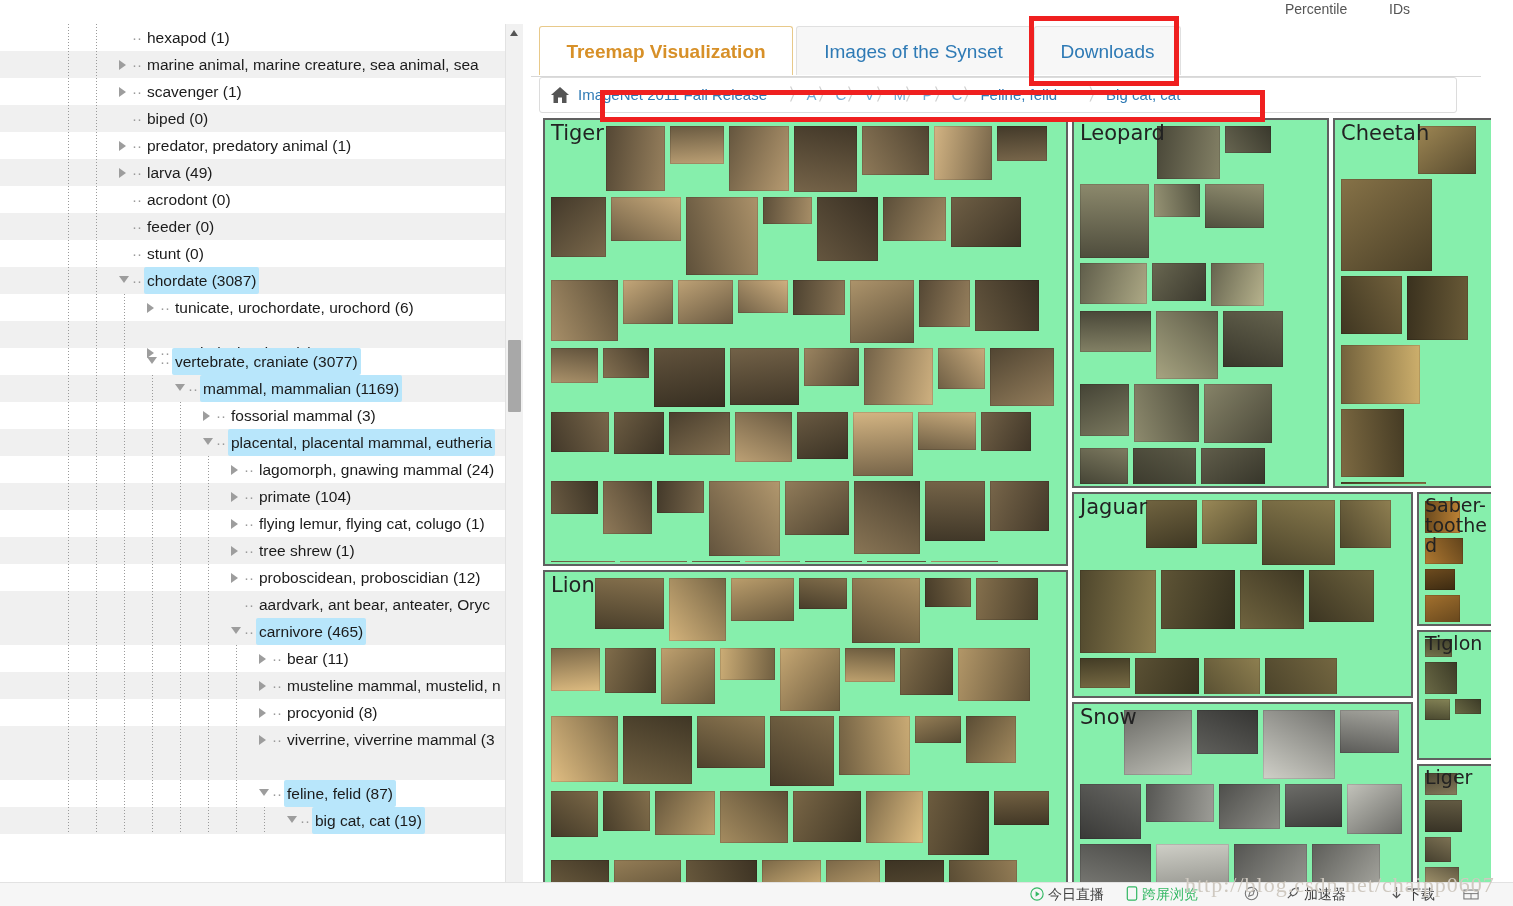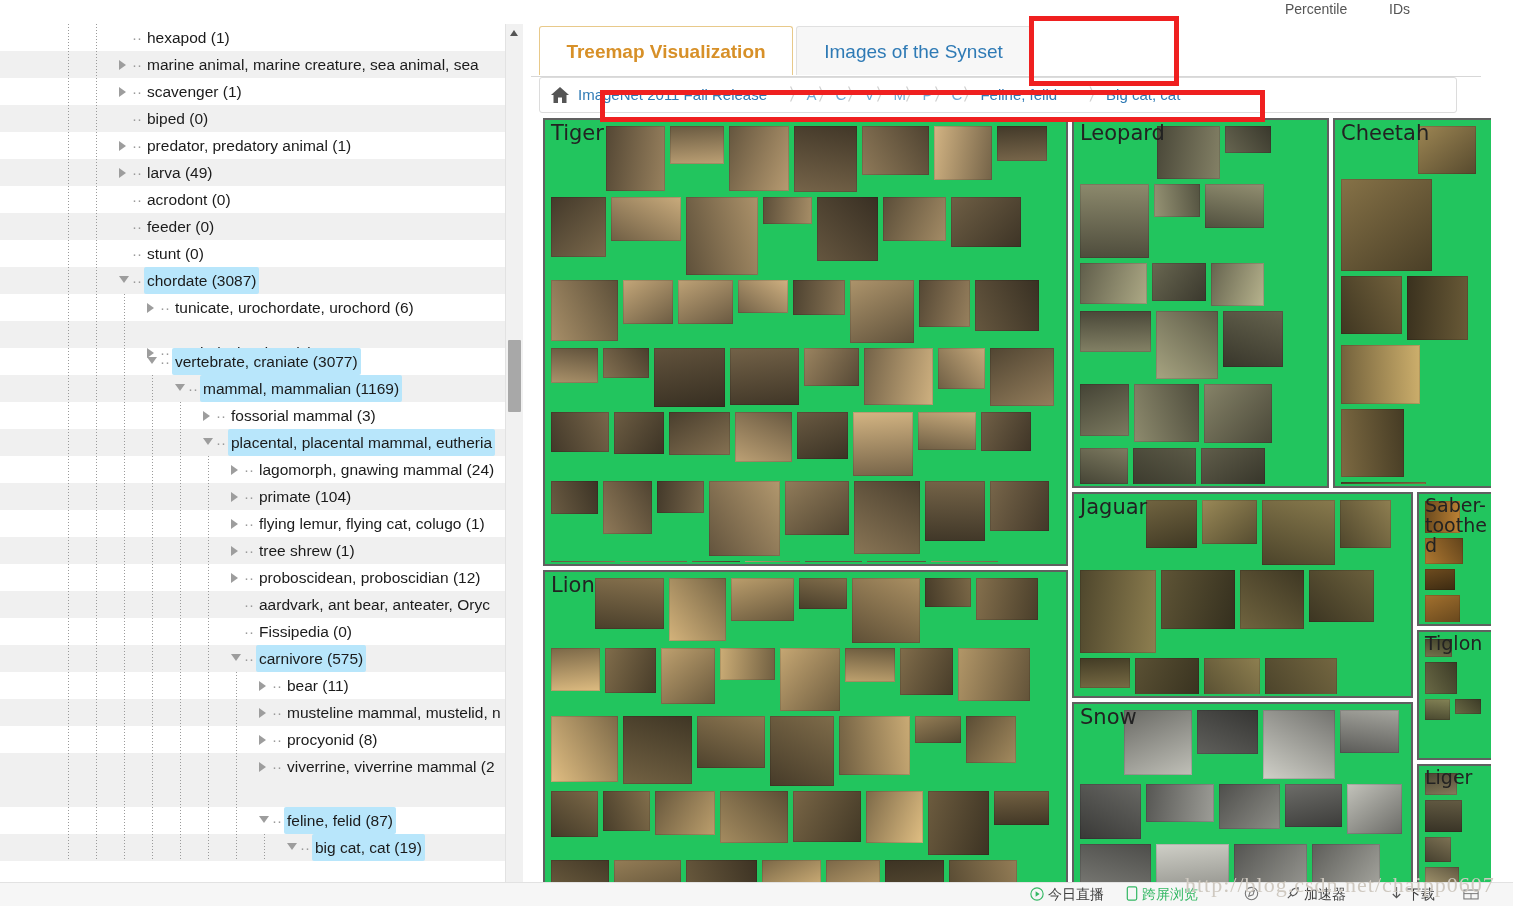--- a/index.html
+++ b/index.html
@@ -61,21 +61,21 @@
 
   #breadcrumb{position:absolute;left:8px;top:53px;width:916px;height:34px;
     border:1px solid #dcdcdc;border-radius:3px;background:#fff;}
   #bc-home{position:absolute;left:10px;top:7px;width:20px;height:20px;}
   .crumb{position:absolute;top:6px;height:22px;line-height:22px;color:#2e7ab5;font-size:15px;white-space:nowrap;cursor:pointer;}
   .sep{position:absolute;top:4px;color:#cfcfcf;font-size:17px;line-height:24px;}
   .crumb.mini{color:#6fa9d6;}
 
   
   #treemap{position:absolute;left:8px;top:94px;width:952px;height:788px;background:#fff;overflow:hidden;}
-  .tm-box{position:absolute;background:#22c55e;border:2px solid #606060;box-sizing:border-box;overflow:hidden;}
+  .tm-box{position:absolute;background:#86efac;border:2px solid #606060;box-sizing:border-box;overflow:hidden;}
   .tm-title{position:absolute;left:6px;top:2px;font-size:21px;color:#222;z-index:5;
     font-family:"DejaVu Sans","Liberation Sans",sans-serif;line-height:1.05;}
   .thumbs{position:absolute;left:4px;top:4px;right:2px;bottom:2px;overflow:hidden;
      display:flex;flex-wrap:wrap;align-content:flex-start;}
   .th{margin:2px 3px 3px 2px;background:#c9c4bb;background-image:
       linear-gradient(135deg, rgba(255,255,255,.28) 0%, rgba(0,0,0,.22) 100%);
       box-shadow:0 0 0 1px rgba(0,0,0,.12) inset;}
 
   
   .redbox{position:absolute;border:5px solid #ef2020;box-sizing:border-box;pointer-events:none;z-index:40;}
@@ -218,36 +218,28 @@
         <div class="vg" style="left: 208px;"></div>
       </div><span class="content" style="margin-left: 230px;"><span class="twisty closed"><i class="arrow"></i></span><span class="dashes">··</span><span class="node-label">proboscidean, proboscidian (12)</span></span></div>
     <div class="tree-row alt"><div class="guides">
         <div class="vg" style="left: 68px;"></div>
         <div class="vg" style="left: 96px;"></div>
         <div class="vg" style="left: 124px;"></div>
         <div class="vg" style="left: 152px;"></div>
         <div class="vg" style="left: 180px;"></div>
         <div class="vg" style="left: 208px;"></div>
       </div><span class="content" style="margin-left: 230px;"><span class="twisty leaf"></span><span class="dashes">··</span><span class="node-label">aardvark, ant bear, anteater, Oryc</span></span></div>
-    <div class="tree-row"><div class="guides">
-        <div class="vg" style="left: 68px;"></div>
-        <div class="vg" style="left: 96px;"></div>
-        <div class="vg" style="left: 124px;"></div>
-        <div class="vg" style="left: 152px;"></div>
-        <div class="vg" style="left: 180px;"></div>
-        <div class="vg" style="left: 208px;"></div>
-      </div><span class="content" style="margin-left: 230px;"><span class="twisty leaf"></span><span class="dashes">··</span><span class="node-label">Fissipedia (0)</span></span></div>
-    <div class="tree-row alt"><div class="guides">
-        <div class="vg" style="left: 68px;"></div>
-        <div class="vg" style="left: 96px;"></div>
-        <div class="vg" style="left: 124px;"></div>
-        <div class="vg" style="left: 152px;"></div>
-        <div class="vg" style="left: 180px;"></div>
-        <div class="vg" style="left: 208px;"></div>
-      </div><span class="content" style="margin-left: 230px;"><span class="twisty open"><i class="arrow"></i></span><span class="dashes">··</span><span class="node-label sel">carnivore (575)</span></span></div>
+    <div class="tree-row alt"><div class="guides">
+        <div class="vg" style="left: 68px;"></div>
+        <div class="vg" style="left: 96px;"></div>
+        <div class="vg" style="left: 124px;"></div>
+        <div class="vg" style="left: 152px;"></div>
+        <div class="vg" style="left: 180px;"></div>
+        <div class="vg" style="left: 208px;"></div>
+      </div><span class="content" style="margin-left: 230px;"><span class="twisty open"><i class="arrow"></i></span><span class="dashes">··</span><span class="node-label sel">carnivore (465)</span></span></div>
     <div class="tree-row"><div class="guides">
         <div class="vg" style="left: 68px;"></div>
         <div class="vg" style="left: 96px;"></div>
         <div class="vg" style="left: 124px;"></div>
         <div class="vg" style="left: 152px;"></div>
         <div class="vg" style="left: 180px;"></div>
         <div class="vg" style="left: 208px;"></div>
         <div class="vg" style="left: 236px;"></div>
       </div><span class="content" style="margin-left: 258px;"><span class="twisty closed"><i class="arrow"></i></span><span class="dashes">··</span><span class="node-label">bear (11)</span></span></div>
     <div class="tree-row alt"><div class="guides">
@@ -269,21 +261,21 @@
         <div class="vg" style="left: 236px;"></div>
       </div><span class="content" style="margin-left: 258px;"><span class="twisty closed"><i class="arrow"></i></span><span class="dashes">··</span><span class="node-label">procyonid (8)</span></span></div>
     <div class="tree-row alt"><div class="guides">
         <div class="vg" style="left: 68px;"></div>
         <div class="vg" style="left: 96px;"></div>
         <div class="vg" style="left: 124px;"></div>
         <div class="vg" style="left: 152px;"></div>
         <div class="vg" style="left: 180px;"></div>
         <div class="vg" style="left: 208px;"></div>
         <div class="vg" style="left: 236px;"></div>
-      </div><span class="content" style="margin-left: 258px;"><span class="twisty closed"><i class="arrow"></i></span><span class="dashes">··</span><span class="node-label">viverrine, viverrine mammal (2</span></span></div>
+      </div><span class="content" style="margin-left: 258px;"><span class="twisty closed"><i class="arrow"></i></span><span class="dashes">··</span><span class="node-label">viverrine, viverrine mammal (3</span></span></div>
     <div class="tree-row alt"><div class="guides">
         <div class="vg" style="left: 68px;"></div>
         <div class="vg" style="left: 96px;"></div>
         <div class="vg" style="left: 124px;"></div>
         <div class="vg" style="left: 152px;"></div>
         <div class="vg" style="left: 180px;"></div>
         <div class="vg" style="left: 208px;"></div>
         <div class="vg" style="left: 236px;"></div>
       </div></div>
     <div class="tree-row"><div class="guides">
@@ -312,20 +304,21 @@
       <i></i>
     </div>
   <div class="sb-thumb"></div>
 </div>
 
 <div id="content">
 
   <div id="tabstrip">
     <div class="tab active" id="tab-treemap">Treemap Visualization</div>
     <div class="tab" id="tab-images">Images of the Synset</div>
+    <div class="tab" id="tab-downloads">Downloads</div>
   </div>
 
   <div id="breadcrumb">
     <svg id="bc-home" viewBox="0 0 20 20">
       <path d="M10 2 L19 10 L16.5 10 L16.5 18 L12 18 L12 12.5 L8 12.5 L8 18 L3.5 18 L3.5 10 L1 10 Z" fill="#555"></path>
     </svg>
   <span class="crumb" style="left: 38px;">ImageNet 2011 Fall Release</span>
       <span class="sep" style="left: 249.4px;">〉</span>
       <span class="crumb mini" style="left: 266.4px;">A</span>
       <span class="sep" style="left: 278.4px;">〉</span>

